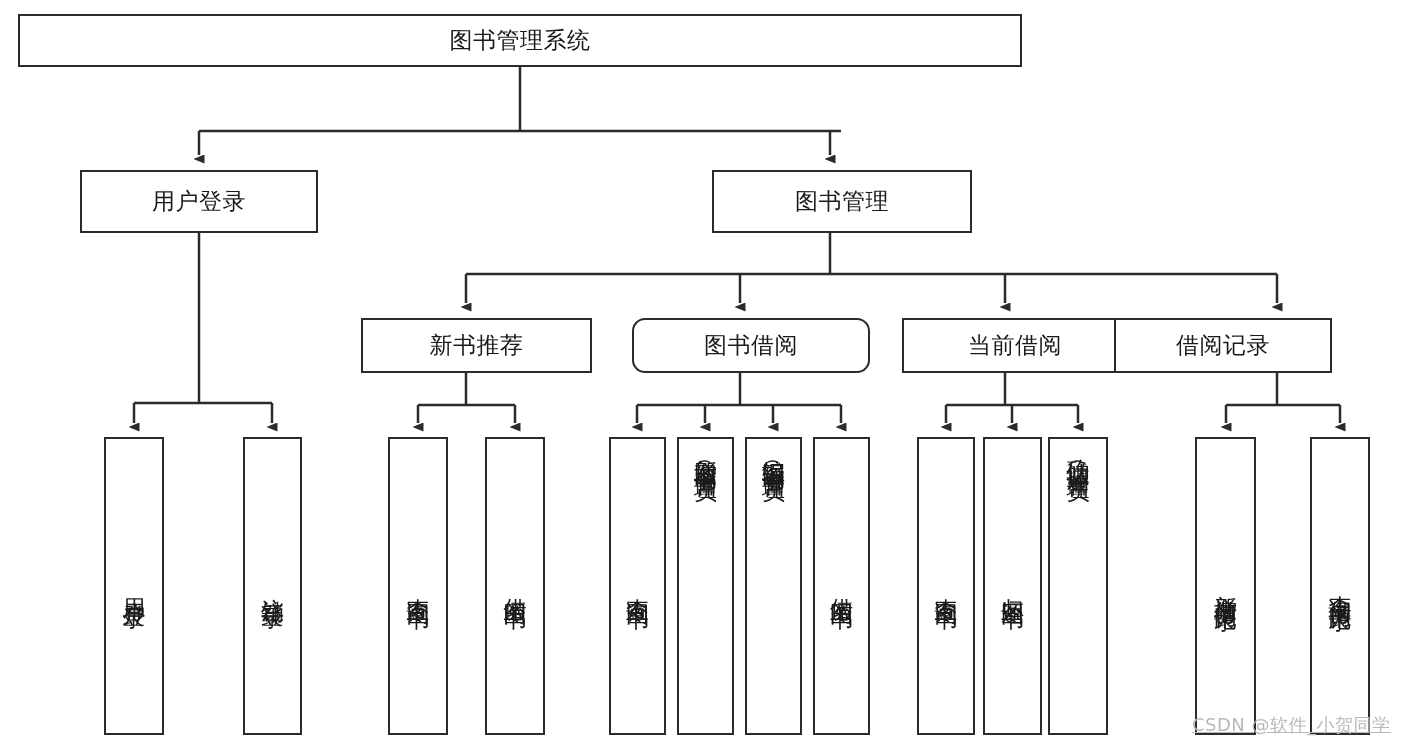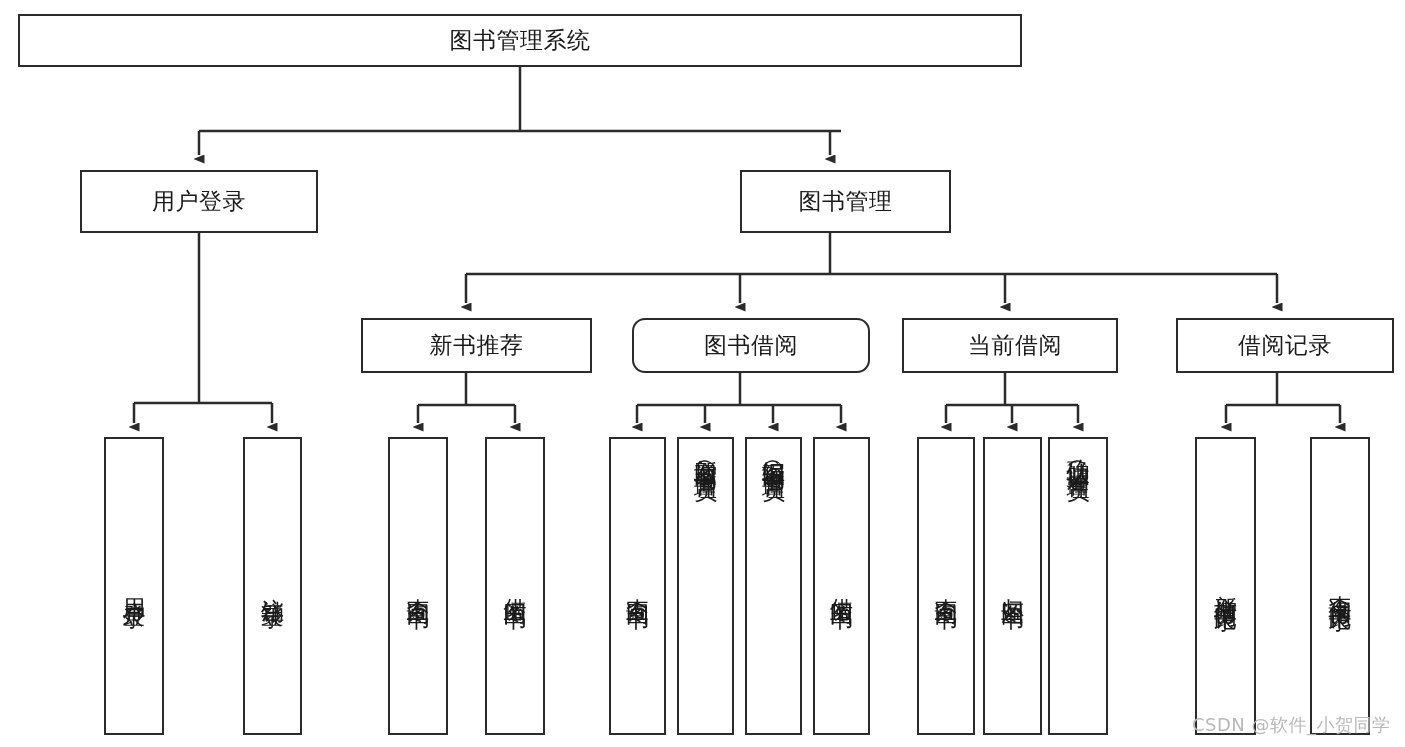--- a/index.html
+++ b/index.html
@@ -66,20 +66,21 @@
   }
   .node.vertical.top-text .node-label {
     margin-top: 2px;
   }
   .watermark {
     position: absolute;
     font-size: 18px;
     color: #b9b9b9;
     white-space: nowrap;
     letter-spacing: 0.5px;
+    text-decoration: underline;
   }
 </style>
 </head>
 <body>
 
 <div id="diagram-root">
 
   <svg class="connectors" viewBox="0 0 1405 747" xmlns="http://www.w3.org/2000/svg">
     <defs>
       <marker id="arrow" markerWidth="9" markerHeight="11" refX="0.5" refY="5.5" orient="auto" markerUnits="userSpaceOnUse">
@@ -130,34 +131,34 @@
     </g>
   </svg>
 
   <div class="node" style="left:18px; top:14px; width:1004px; height:53px;">
     <span class="node-label">图书管理系统</span>
   </div>
 
   <div class="node" style="left:80px; top:170px; width:238px; height:63px;">
     <span class="node-label">用户登录</span>
   </div>
-  <div class="node" style="left:740px; top:170px; width:211px; height:63px;">
+  <div class="node" style="left:712px; top:170px; width:260px; height:63px;">
     <span class="node-label">图书管理</span>
   </div>
 
   <div class="node" style="left:361px; top:318px; width:231px; height:55px;">
     <span class="node-label">新书推荐</span>
   </div>
   <div class="node" style="left:632px; top:318px; width:238px; height:55px;border-radius:13px;">
     <span class="node-label">图书借阅</span>
   </div>
   <div class="node" style="left:902px; top:318px; width:216px; height:55px;padding-left:10px;">
     <span class="node-label">当前借阅</span>
   </div>
-  <div class="node" style="left:1176px; top:318px; width:218px; height:55px;">
+  <div class="node" style="left:1114px; top:318px; width:218px; height:55px;">
     <span class="node-label">借阅记录</span>
   </div>
 
   <div class="node vertical center-text" style="left:104px; top:437px; width:60px; height:298px;">
     <span class="node-label">用户登录</span>
   </div>
   <div class="node vertical center-text" style="left:243px; top:437px; width:59px; height:298px;">
     <span class="node-label">注销登录</span>
   </div>
   <div class="node vertical center-text" style="left:388px; top:437px; width:60px; height:298px;">

